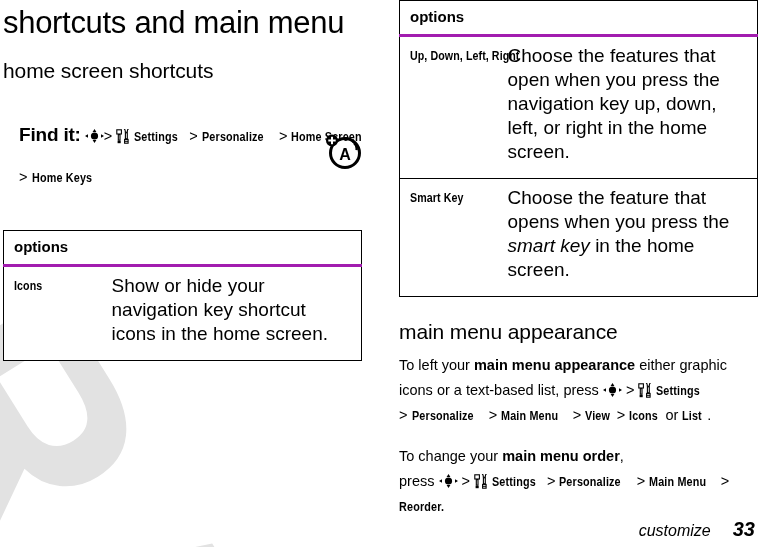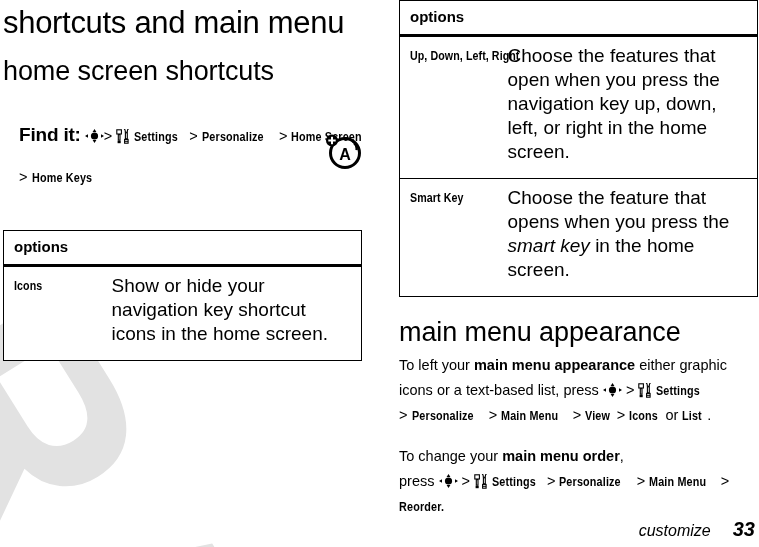--- a/index.html
+++ b/index.html
@@ -67,21 +67,21 @@
   
   .h1 {
     font-size: 31px;
     line-height: 38px;
     font-weight: normal;
     margin: 0;
     padding-top: 4px;
     letter-spacing: -0.3px;
   }
   .h2 {
-    font-size: 27px;
+    font-size: 21px;
     line-height: 26px;
     font-weight: normal;
     margin: 0;
     letter-spacing: -0.1px;
   }
 
   
   .body-p {
     font-size: 14.5px;
     line-height: 25px;
@@ -145,21 +145,21 @@
   table.opt-table th,
   table.opt-table td {
     border: 1px solid #000000;
     text-align: left;
     vertical-align: top;
   }
   table.opt-table th.hdr {
     font-size: 15px;
     font-weight: bold;
     padding: 7px 0 9px 10px;
-    border-bottom: 3px solid #000000;
+    border-bottom: 3px solid #a21caf;
   }
   table.opt-table td.opt-name {
     font-size: 13px;
     font-weight: bold;
     padding: 8px 4px 14px 10px;
     border-right: none;
     line-height: 22px;
     letter-spacing: 0.1px;
   }
   table.opt-table td.opt-desc {

